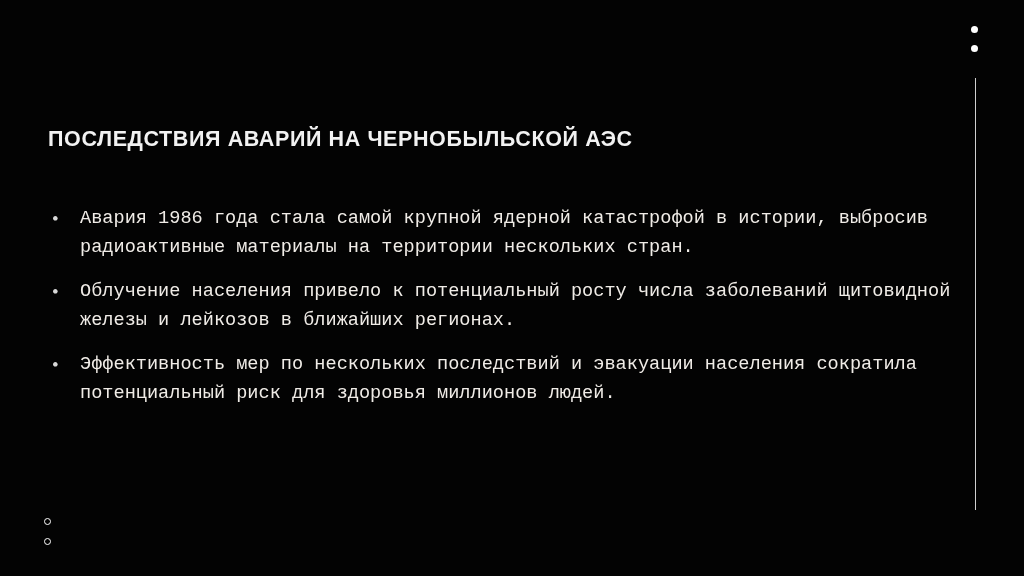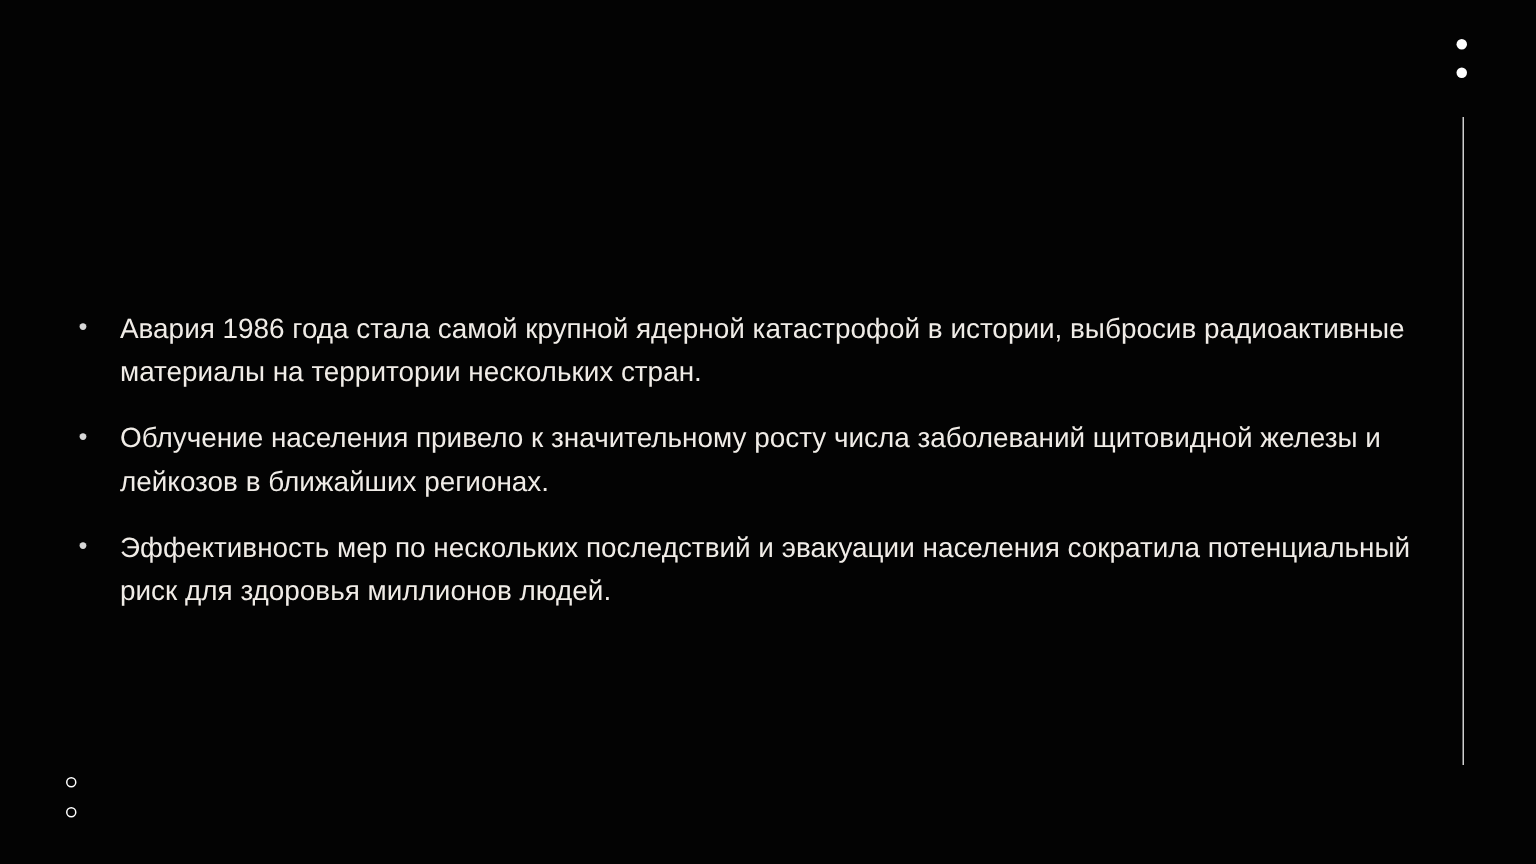--- a/index.html
+++ b/index.html
@@ -92,21 +92,21 @@
     font-family: "Liberation Serif", serif;
     font-size: 19px;
     line-height: 1.58;
     color: #d8d8d8;
     text-align: left;
     padding-left: 4px;
     box-sizing: border-box;
   }
   .bullet-text {
     flex: 1 1 auto;
-    font-family: Liberation Sans, sans-serif;
+    font-family: Liberation Mono, monospace;
     font-size: 18.6px;
     line-height: 1.58;
     color: #f0ece7;
     text-align: left;
   }
 </style>
 </head>
 <body>
 
 <div class="slide">
@@ -116,31 +116,32 @@
     <div class="dot"></div>
   </div>
 
   <div class="right-rule"></div>
 
   <div class="dot-group-bottom">
     <div class="ring"></div>
     <div class="ring"></div>
   </div>
 
+  <div class="title">ПОСЛЕДСТВИЯ АВАРИЙ НА ЧЕРНОБЫЛЬСКОЙ АЭС</div>
 
   <div class="body">
 
     <div class="bullet">
       <div class="bullet-mark">•</div>
       <div class="bullet-text">Авария 1986 года стала самой крупной ядерной катастрофой в истории, выбросив радиоактивные материалы на территории нескольких стран.</div>
     </div>
 
     <div class="bullet">
       <div class="bullet-mark">•</div>
-      <div class="bullet-text">Облучение населения привело к значительному росту числа заболеваний щитовидной железы и лейкозов в ближайших регионах.</div>
+      <div class="bullet-text">Облучение населения привело к потенциальный росту числа заболеваний щитовидной железы и лейкозов в ближайших регионах.</div>
     </div>
 
     <div class="bullet">
       <div class="bullet-mark">•</div>
       <div class="bullet-text">Эффективность мер по нескольких последствий и эвакуации населения сократила потенциальный риск для здоровья миллионов людей.</div>
     </div>
 
   </div>
 </div>
 

